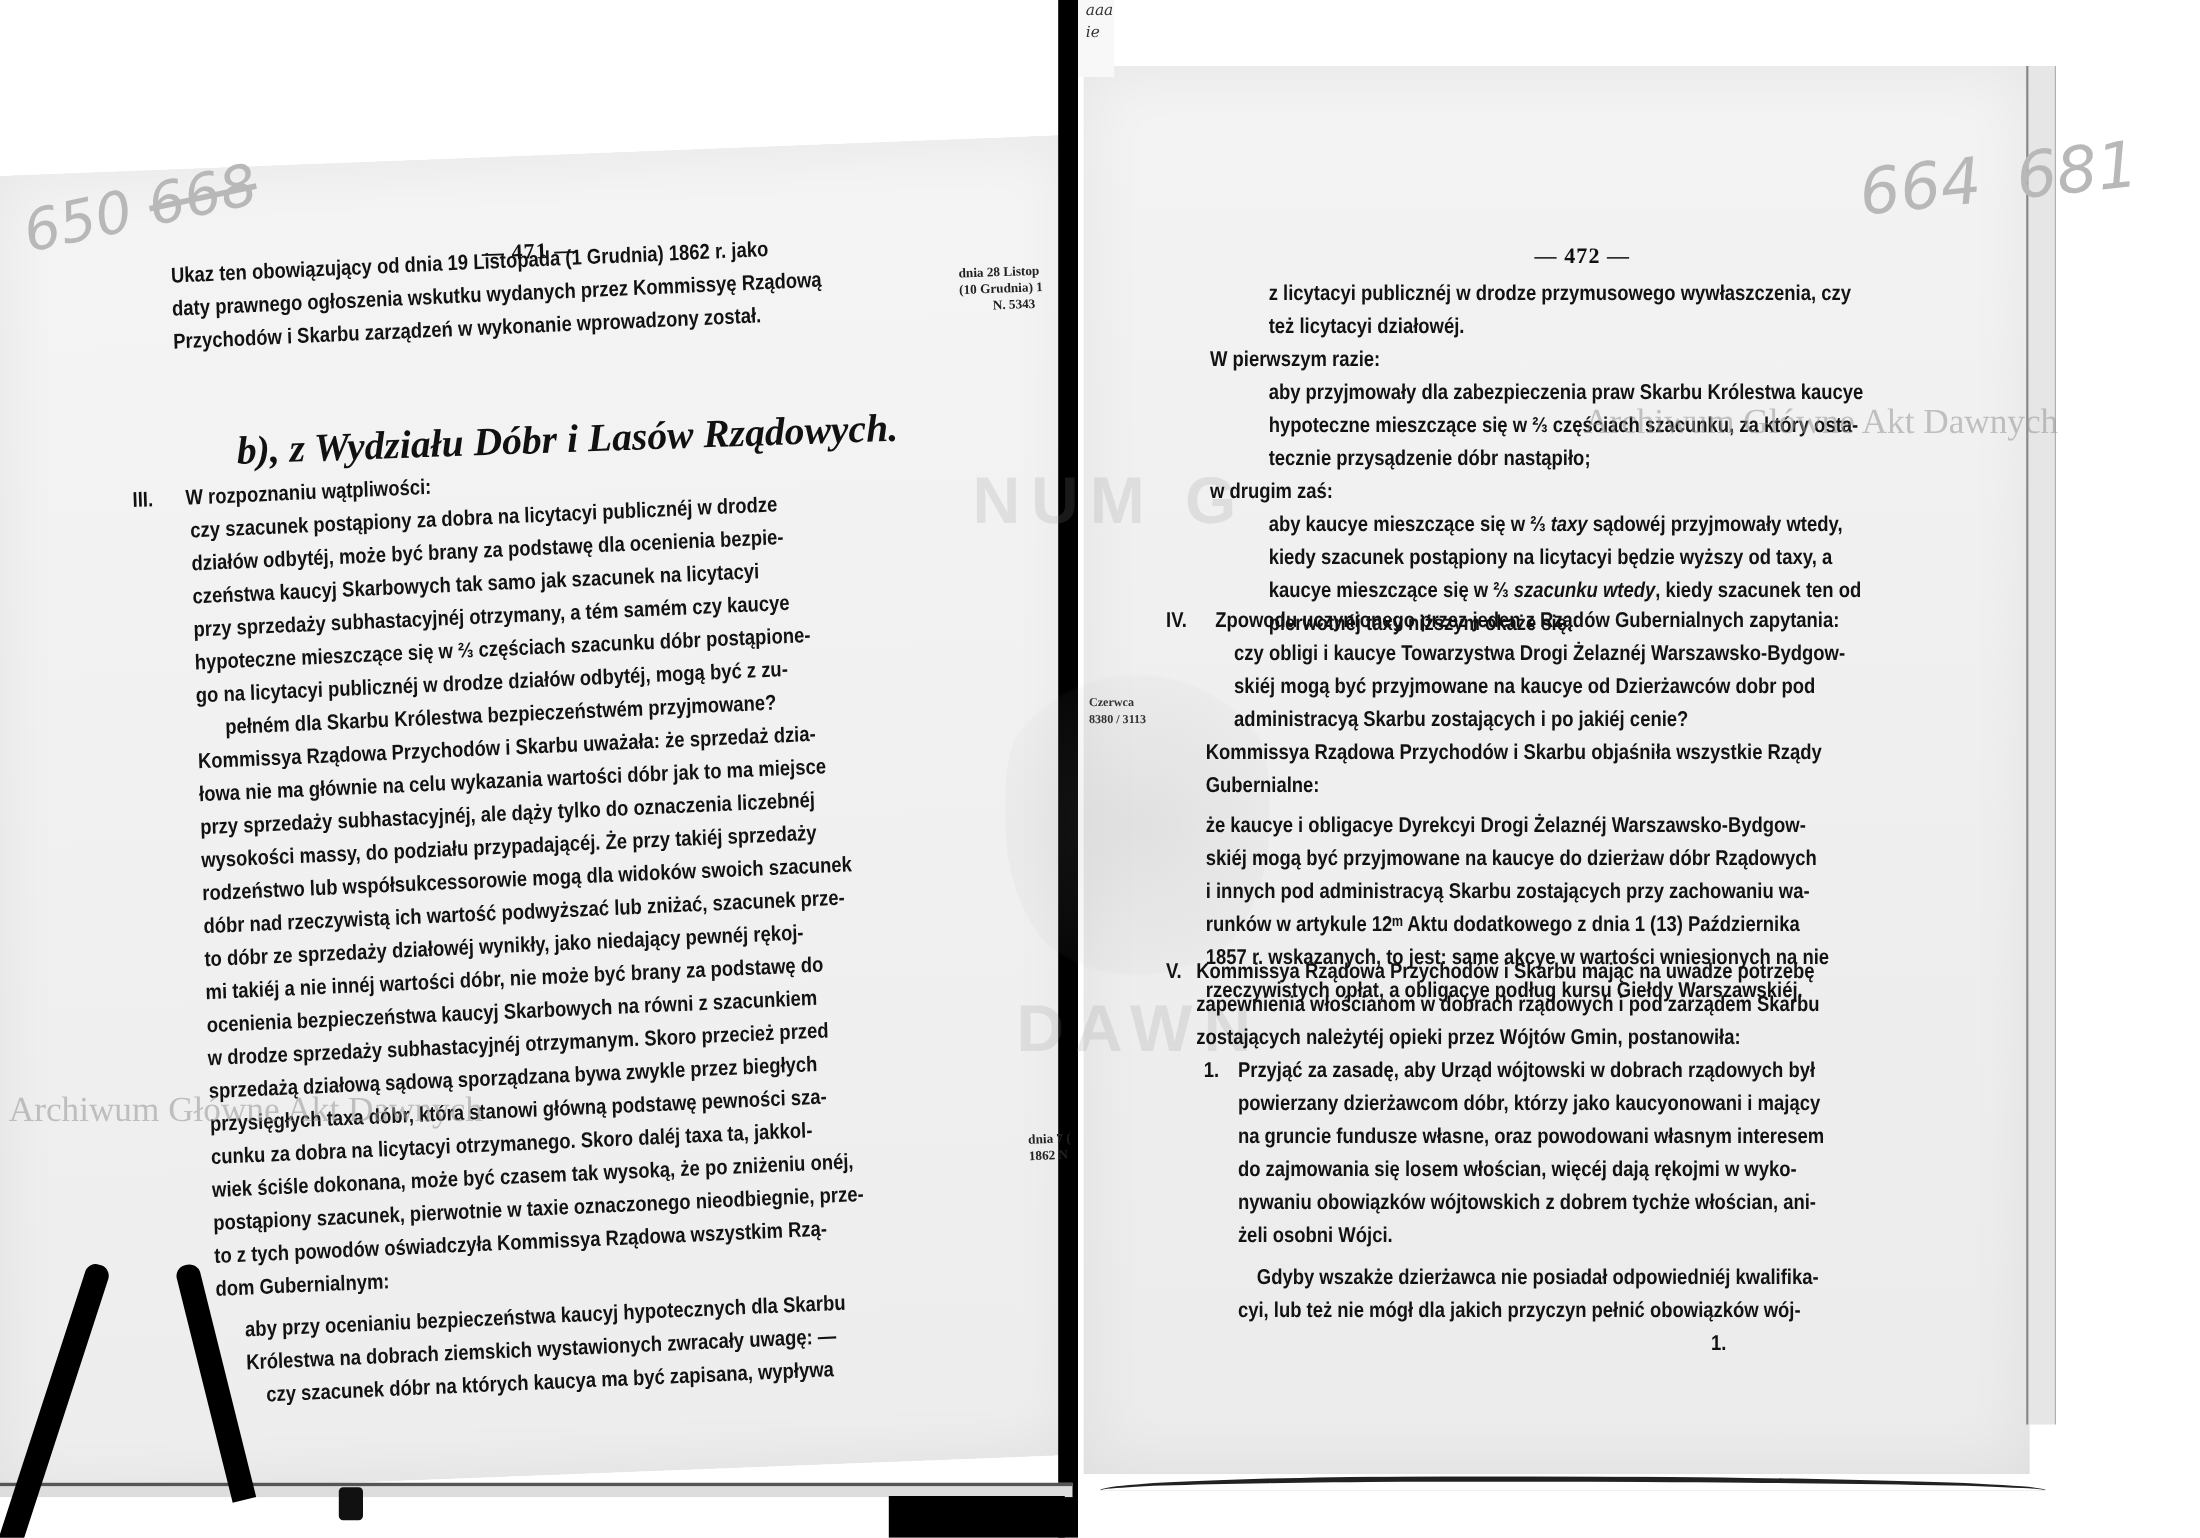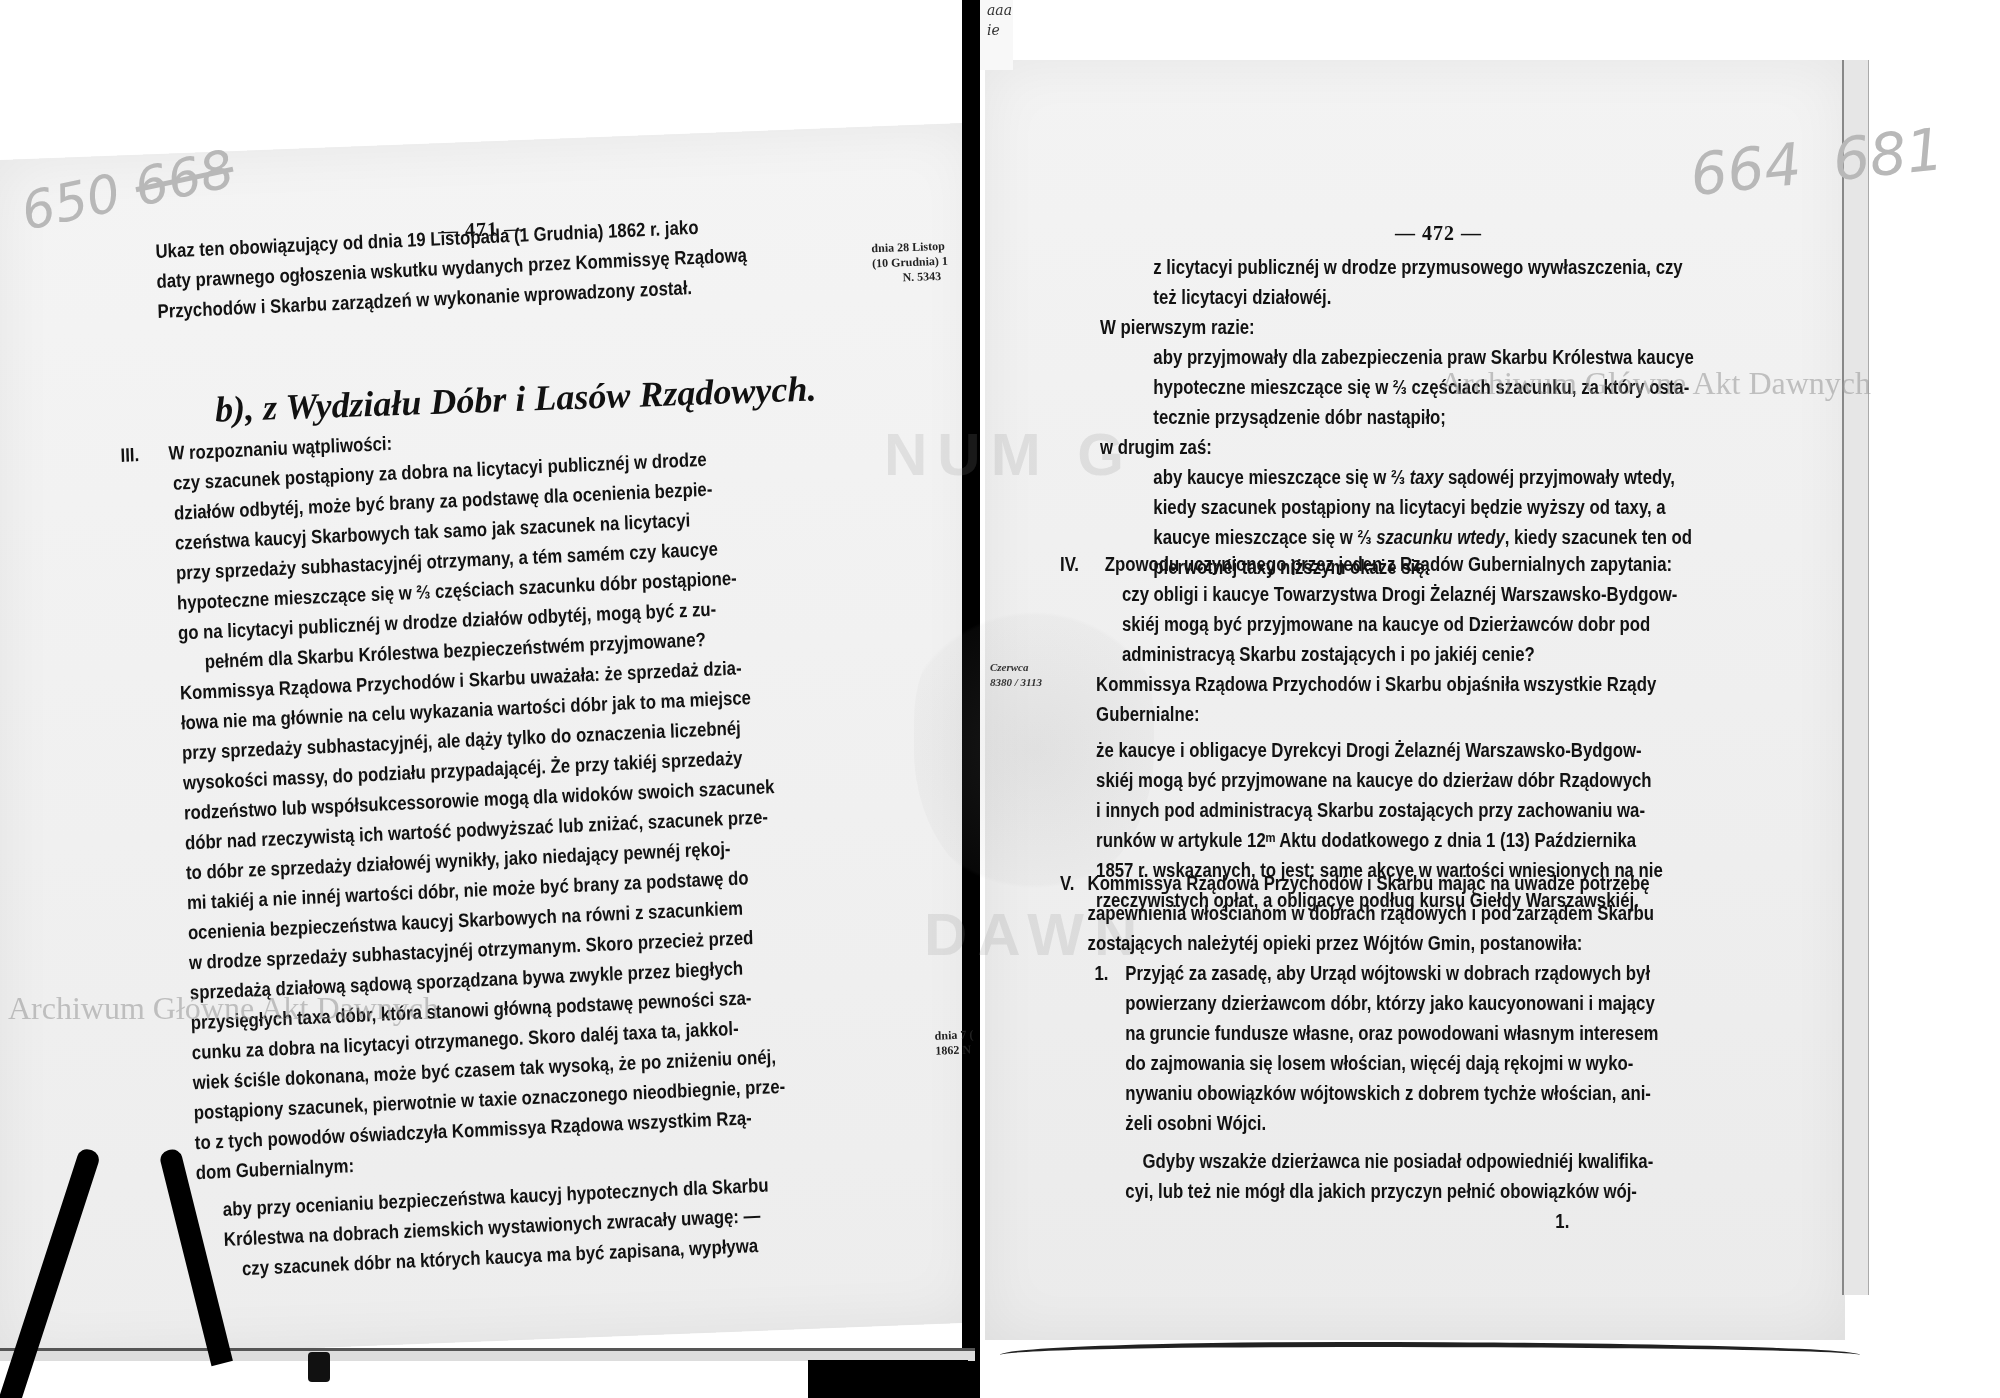--- a/index.html
+++ b/index.html
@@ -185,21 +185,21 @@
   <span class="ln" style="padding-left:42px">Kommissya Rządowa Przychodów i Skarbu objaśniła wszystkie Rządy</span>
   <span class="ln" style="padding-left:42px">Gubernialne:</span>
   <span class="ln" style="padding-left:42px; margin-top:6px">że kaucye i obligacye Dyrekcyi Drogi Żelaznéj Warszawsko-Bydgow-</span>
   <span class="ln" style="padding-left:42px">skiéj mogą być przyjmowane na kaucye do dzierżaw dóbr Rządowych</span>
   <span class="ln" style="padding-left:42px">i innych pod administracyą Skarbu zostających przy zachowaniu wa-</span>
   <span class="ln" style="padding-left:42px">runków w artykule 12ᵐ Aktu dodatkowego z dnia 1 (13) Października</span>
   <span class="ln" style="padding-left:42px">1857 r. wskazanych, to jest: same akcye w wartości wniesionych na nie</span>
   <span class="ln" style="padding-left:42px">rzeczywistych opłat, a obligacye podług kursu Giełdy Warszawskiéj.</span>
 </div>
 
-<div class="margin-note" style="left:990px; top:660px; font-size:11px; color:#333;font-style:italic;">
+<div class="margin-note" style="left:990px; top:632px; font-size:11px; color:#333;">
   <span>Czerwca</span><br>
   <span>8380 / 3113</span>
 </div>
 
 <div class="text" style="left:1060px; top:868px;">
   <span class="ln"><span class="num" style="width:32px">V.</span><span>Kommissya Rządowa Przychodów i Skarbu mając na uwadze potrzebę</span></span>
   <span class="ln" style="padding-left:32px">zapewnienia włościanom w dobrach rządowych i pod zarządem Skarbu</span>
   <span class="ln" style="padding-left:32px">zostających należytéj opieki przez Wójtów Gmin, postanowiła:</span>
   <span class="ln" style="padding-left:40px"><span class="num" style="width:36px">1.</span><span>Przyjąć za zasadę, aby Urząd wójtowski w dobrach rządowych był</span></span>
   <span class="ln" style="padding-left:76px">powierzany dzierżawcom dóbr, którzy jako kaucyonowani i mający</span>

